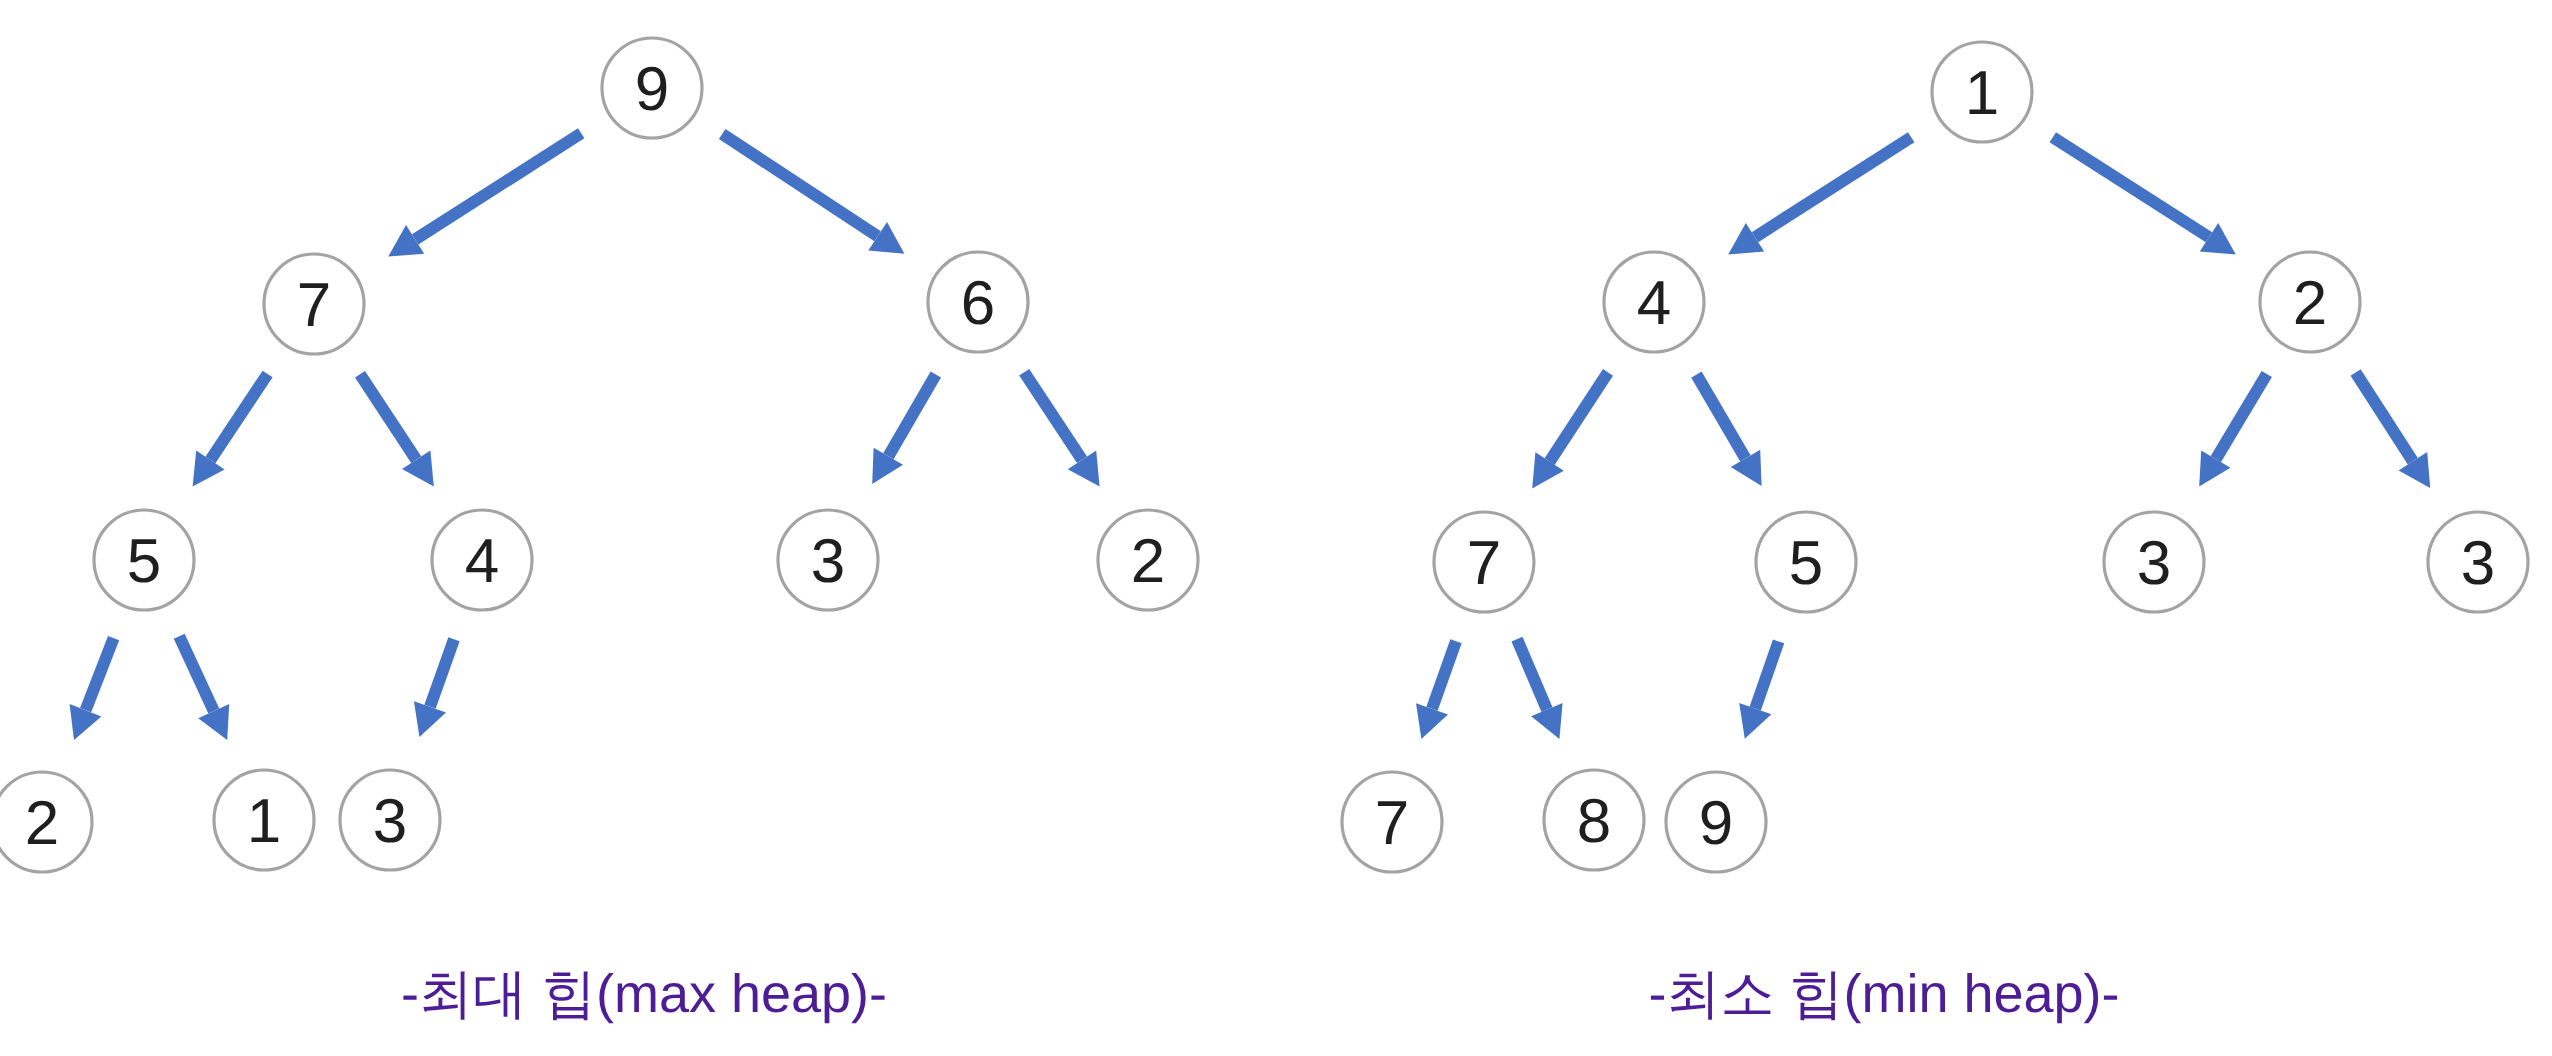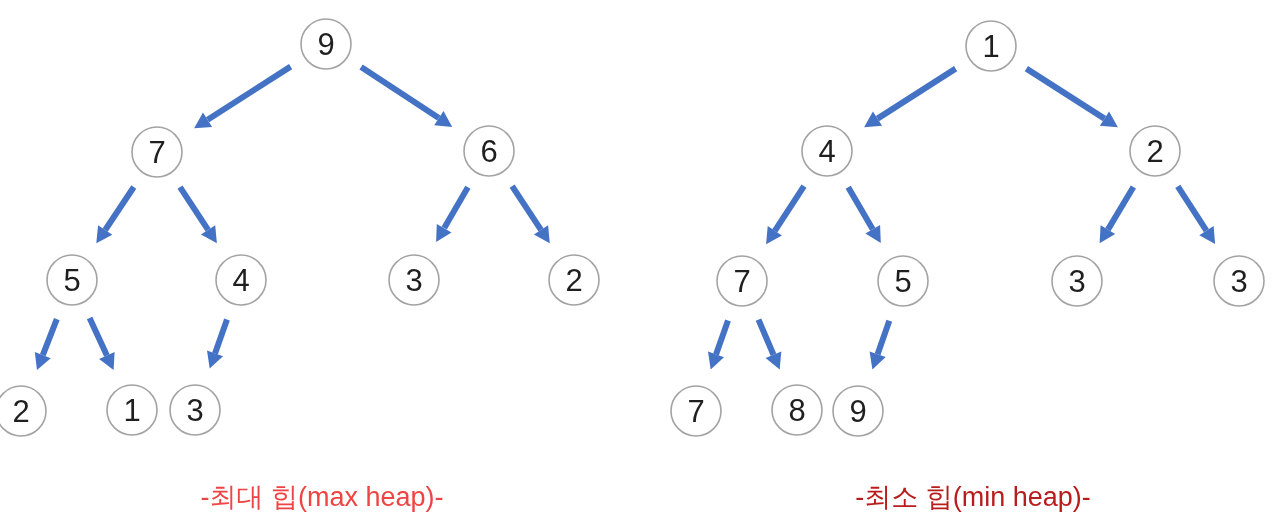--- a/index.html
+++ b/index.html
@@ -111,15 +111,15 @@
       <text x="1077" y="281" dy="0.36em" text-anchor="middle" fill="#1F1F1F" class="node-value">3</text>
       <circle cx="1239" cy="281" r="25" fill="#FFFFFF" stroke="#A3A3A3" stroke-width="1.6"></circle>
       <text x="1239" y="281" dy="0.36em" text-anchor="middle" fill="#1F1F1F" class="node-value">3</text>
       <circle cx="696" cy="411" r="25" fill="#FFFFFF" stroke="#A3A3A3" stroke-width="1.6"></circle>
       <text x="696" y="411" dy="0.36em" text-anchor="middle" fill="#1F1F1F" class="node-value">7</text>
       <circle cx="797" cy="410" r="25" fill="#FFFFFF" stroke="#A3A3A3" stroke-width="1.6"></circle>
       <text x="797" y="410" dy="0.36em" text-anchor="middle" fill="#1F1F1F" class="node-value">8</text>
       <circle cx="858" cy="411" r="25" fill="#FFFFFF" stroke="#A3A3A3" stroke-width="1.6"></circle>
       <text x="858" y="411" dy="0.36em" text-anchor="middle" fill="#1F1F1F" class="node-value">9</text>
     </svg>
-  <div class="caption" style="left: 322px; top: 479px; color: #ef4444;">-최대 힙(max heap)-</div>
-  <div class="caption" style="left: 973px; top: 479px; color: #b91c1c;">-최소 힙(min heap)-</div>
+  <div class="caption" style="left: 322px; top: 479px; color: #4c1d95;">-최대 힙(max heap)-</div>
+  <div class="caption" style="left: 942px; top: 479px; color: #4c1d95;">-최소 힙(min heap)-</div>
 </div>
 
 </body></html>

